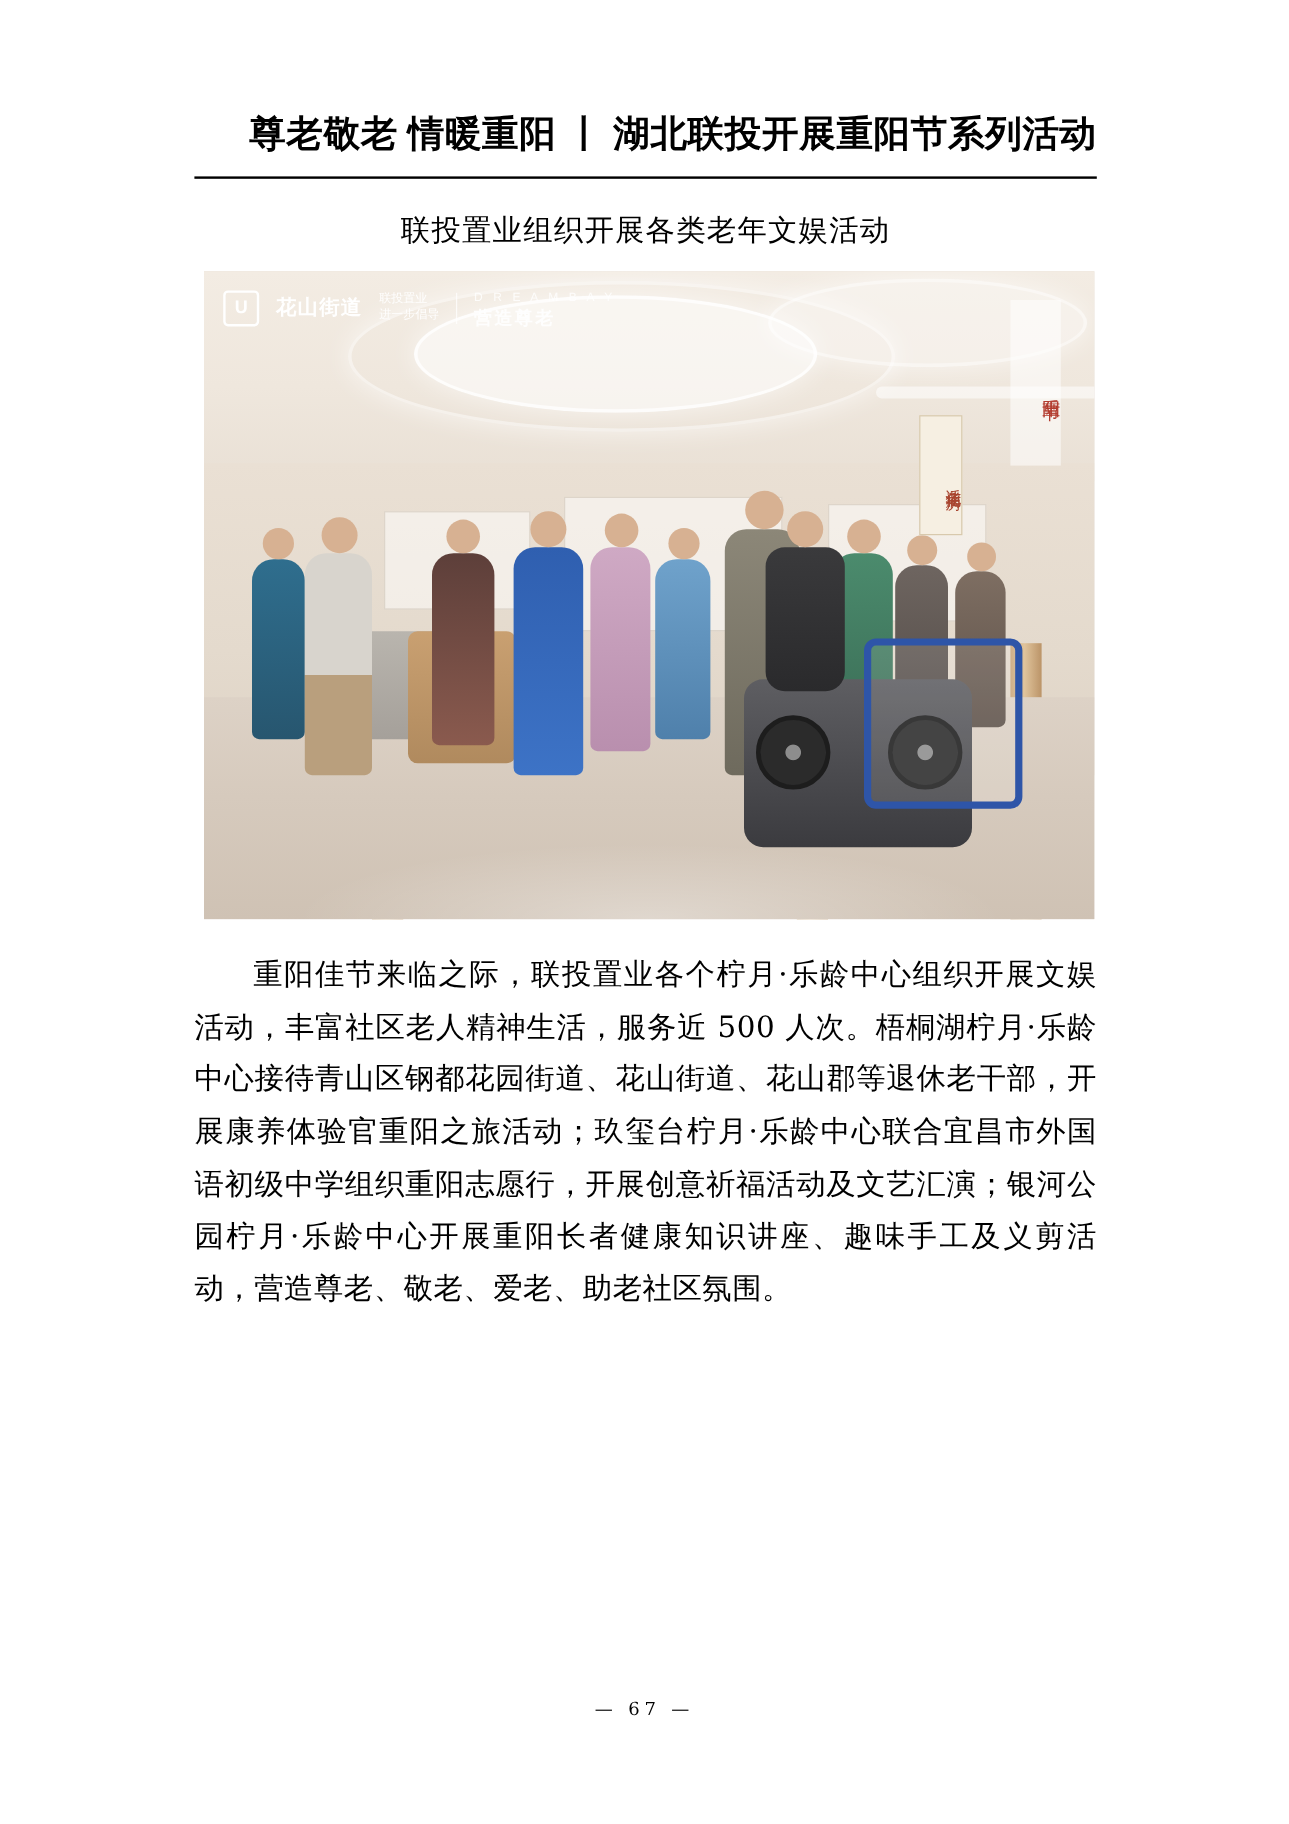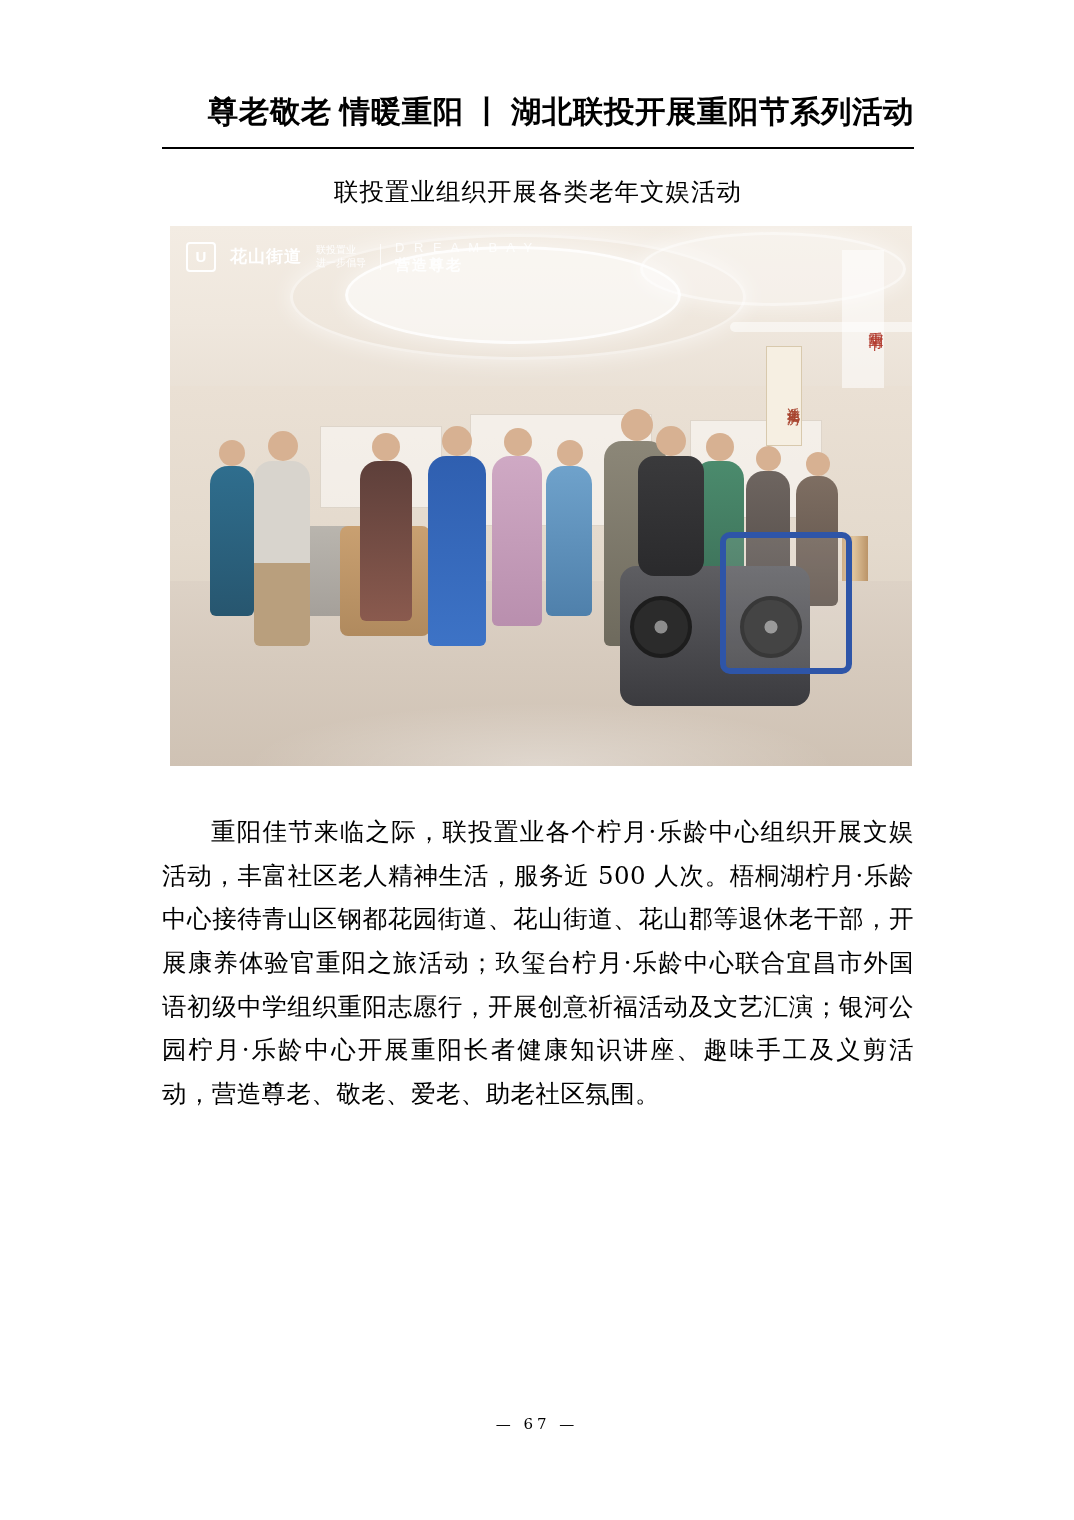--- a/index.html
+++ b/index.html
@@ -145,21 +145,21 @@
   }
   .logo-mark {
     width: 26px; height: 26px; border: 2px solid #ffffff; border-radius: 4px;
     display: flex; align-items: center; justify-content: center;
     font-size: 15px; font-weight: 700; line-height: 1;
   }
   .logo-text { font-size: 17px; font-weight: 700; letter-spacing: 1px; }
   .logo-sub { font-size: 10px; line-height: 1.25; opacity: 0.95; }
   .logo-div { width: 1px; height: 26px; background: rgba(255,255,255,0.75); }
   .logo-right { font-size: 15px; letter-spacing: 2px; font-weight: 700; opacity: 0.95; }
-  .logo-right-sub { font-size: 13px; letter-spacing: 3px; opacity: 0.85; }
+  .logo-right-sub { font-size: 10px; letter-spacing: 3px; opacity: 0.85; }
   .wall-banner {
     position: absolute; right: 28px; top: 24px; width: 42px; height: 130px;
     background: rgba(255,255,255,0.55);
     color: #b23b2e; font-size: 15px; line-height: 1.15; text-align: center;
     padding-top: 8px; writing-mode: vertical-rl; letter-spacing: 2px;
   }
   .wall-sign {
     position: absolute; right: 110px; top: 120px; width: 34px; height: 92px;
     background: #f6efe2; border: 1px solid #d8c9ad;
     color: #a8442f; font-size: 13px; line-height: 1.2; text-align: center;
@@ -264,19 +264,19 @@
           </span>
           <span class="logo-div"></span>
           <span>
             <span class="logo-right-sub">D R E A M  B A Y</span><br>
             <span class="logo-right">营造尊老</span>
           </span>
         </div>
       </div>
     </figure>
 
-    <p class="para indent" style="margin-top:44px;">重阳佳节来临之际，联投置业各个柠月·乐龄中心组织开展文娱活动，丰富社区老人精神生活，服务近 500 人次。梧桐湖柠月·乐龄中心接待青山区钢都花园街道、花山街道、花山郡等退休老干部，开展康养体验官重阳之旅活动；玖玺台柠月·乐龄中心联合宜昌市外国语初级中学组织重阳志愿行，开展创意祈福活动及文艺汇演；银河公园柠月·乐龄中心开展重阳长者健康知识讲座、趣味手工及义剪活动，营造尊老、敬老、爱老、助老社区氛围。</p>
+    <p class="para indent" style="margin-top:24px;">重阳佳节来临之际，联投置业各个柠月·乐龄中心组织开展文娱活动，丰富社区老人精神生活，服务近 500 人次。梧桐湖柠月·乐龄中心接待青山区钢都花园街道、花山街道、花山郡等退休老干部，开展康养体验官重阳之旅活动；玖玺台柠月·乐龄中心联合宜昌市外国语初级中学组织重阳志愿行，开展创意祈福活动及文艺汇演；银河公园柠月·乐龄中心开展重阳长者健康知识讲座、趣味手工及义剪活动，营造尊老、敬老、爱老、助老社区氛围。</p>
 
   </div>
 
   <div class="page-number">— 67 —</div>
 
 </div>
 
 </body></html>

